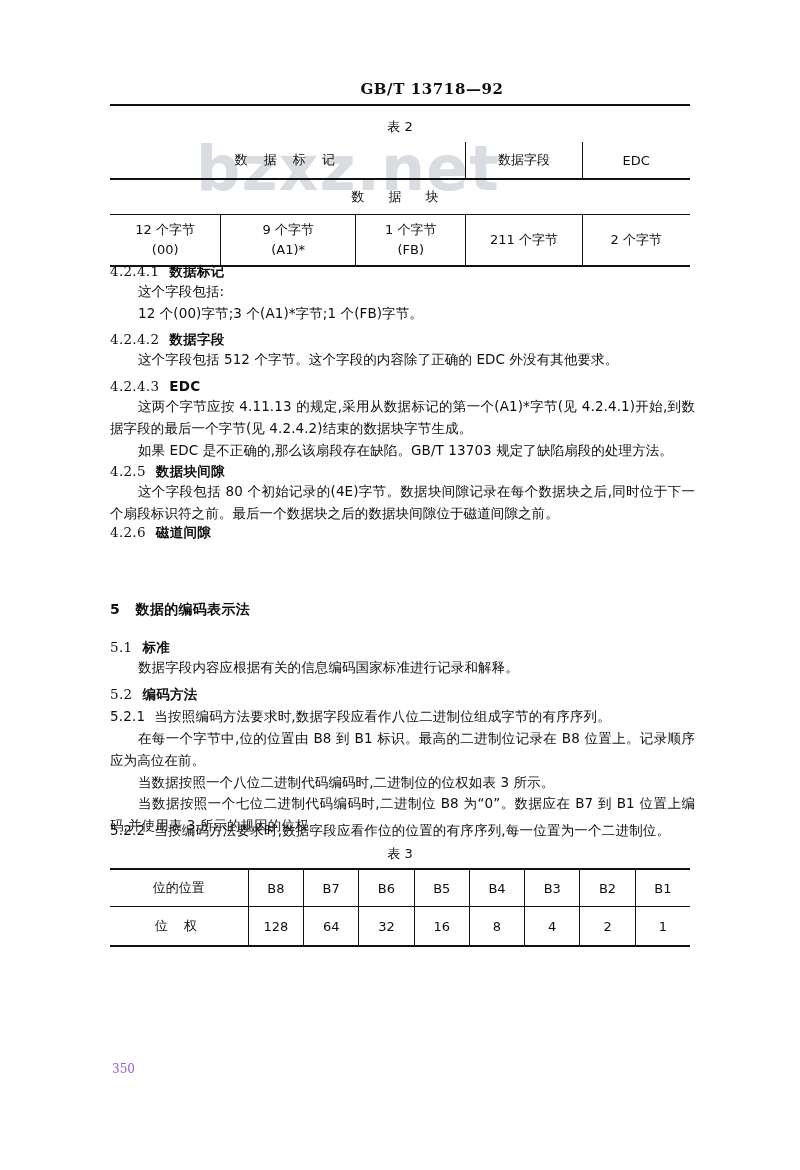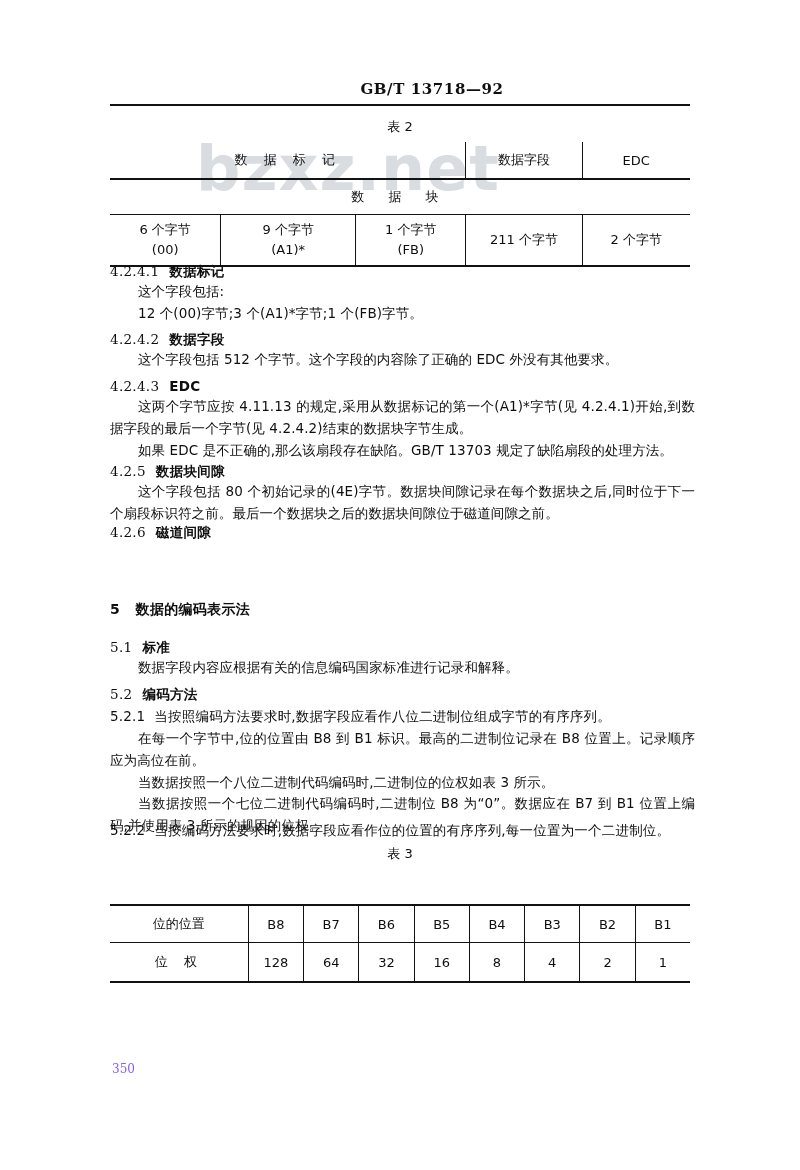--- a/index.html
+++ b/index.html
@@ -163,21 +163,21 @@
           <tr>
         <td class="rule-thin-b sp1" colspan="3" style="height:36px;">数 据 标 记</td>
         <td class="rule-thin-b vl" style="height:36px; width:118px;">数据字段</td>
         <td class="rule-thin-b vl" style="height:36px; width:110px;">EDC</td>
       </tr>
       <tr>
         <td class="rule-top rule-thin-b sp2" colspan="5" style="height:34px;">数 据 块</td>
       </tr>
       <tr>
         <td class="rule-bottom cell2" style="height:50px; width:113px;">
-          <div>6 个字节</div>
+          <div>12 个字节</div>
           <div>(00)</div>
         </td>
         <td class="rule-bottom vl cell2" style="height:50px; width:137px;">
           <div>9 个字节</div>
           <div>(A1)*</div>
         </td>
         <td class="rule-bottom vl cell2" style="height:50px; width:112px;">
           <div>1 个字节</div>
           <div>(FB)</div>
         </td>
@@ -256,21 +256,21 @@
     </div>
 
     <div class="blk" style="top:820px;">
       <div class="run">
         <span class="n">5.2.2</span>&nbsp;&nbsp;<span>当按编码方法要求时,数据字段应看作位的位置的有序序列,每一位置为一个二进制位。</span>
       </div>
     </div>
 
     <div class="tbl-caption" style="top:845px;">表 3</div>
 
-    <table class="gtable" style="left:110px; top:868px; width:580px;margin-top:36px;">
+    <table class="gtable" style="left:110px; top:868px; width:580px;">
       <tbody>
           <tr>
         <td class="rule-top rule-thin-b" style="height:36px; width:140px;">位的位置</td>
         <td class="rule-top rule-thin-b vl" style="height:36px; width:55px;">B8</td>
         <td class="rule-top rule-thin-b vl" style="height:36px; width:55px;">B7</td>
         <td class="rule-top rule-thin-b vl" style="height:36px; width:55px;">B6</td>
         <td class="rule-top rule-thin-b vl" style="height:36px; width:55px;">B5</td>
         <td class="rule-top rule-thin-b vl" style="height:36px; width:55px;">B4</td>
         <td class="rule-top rule-thin-b vl" style="height:36px; width:55px;">B3</td>
         <td class="rule-top rule-thin-b vl" style="height:36px; width:55px;">B2</td>

